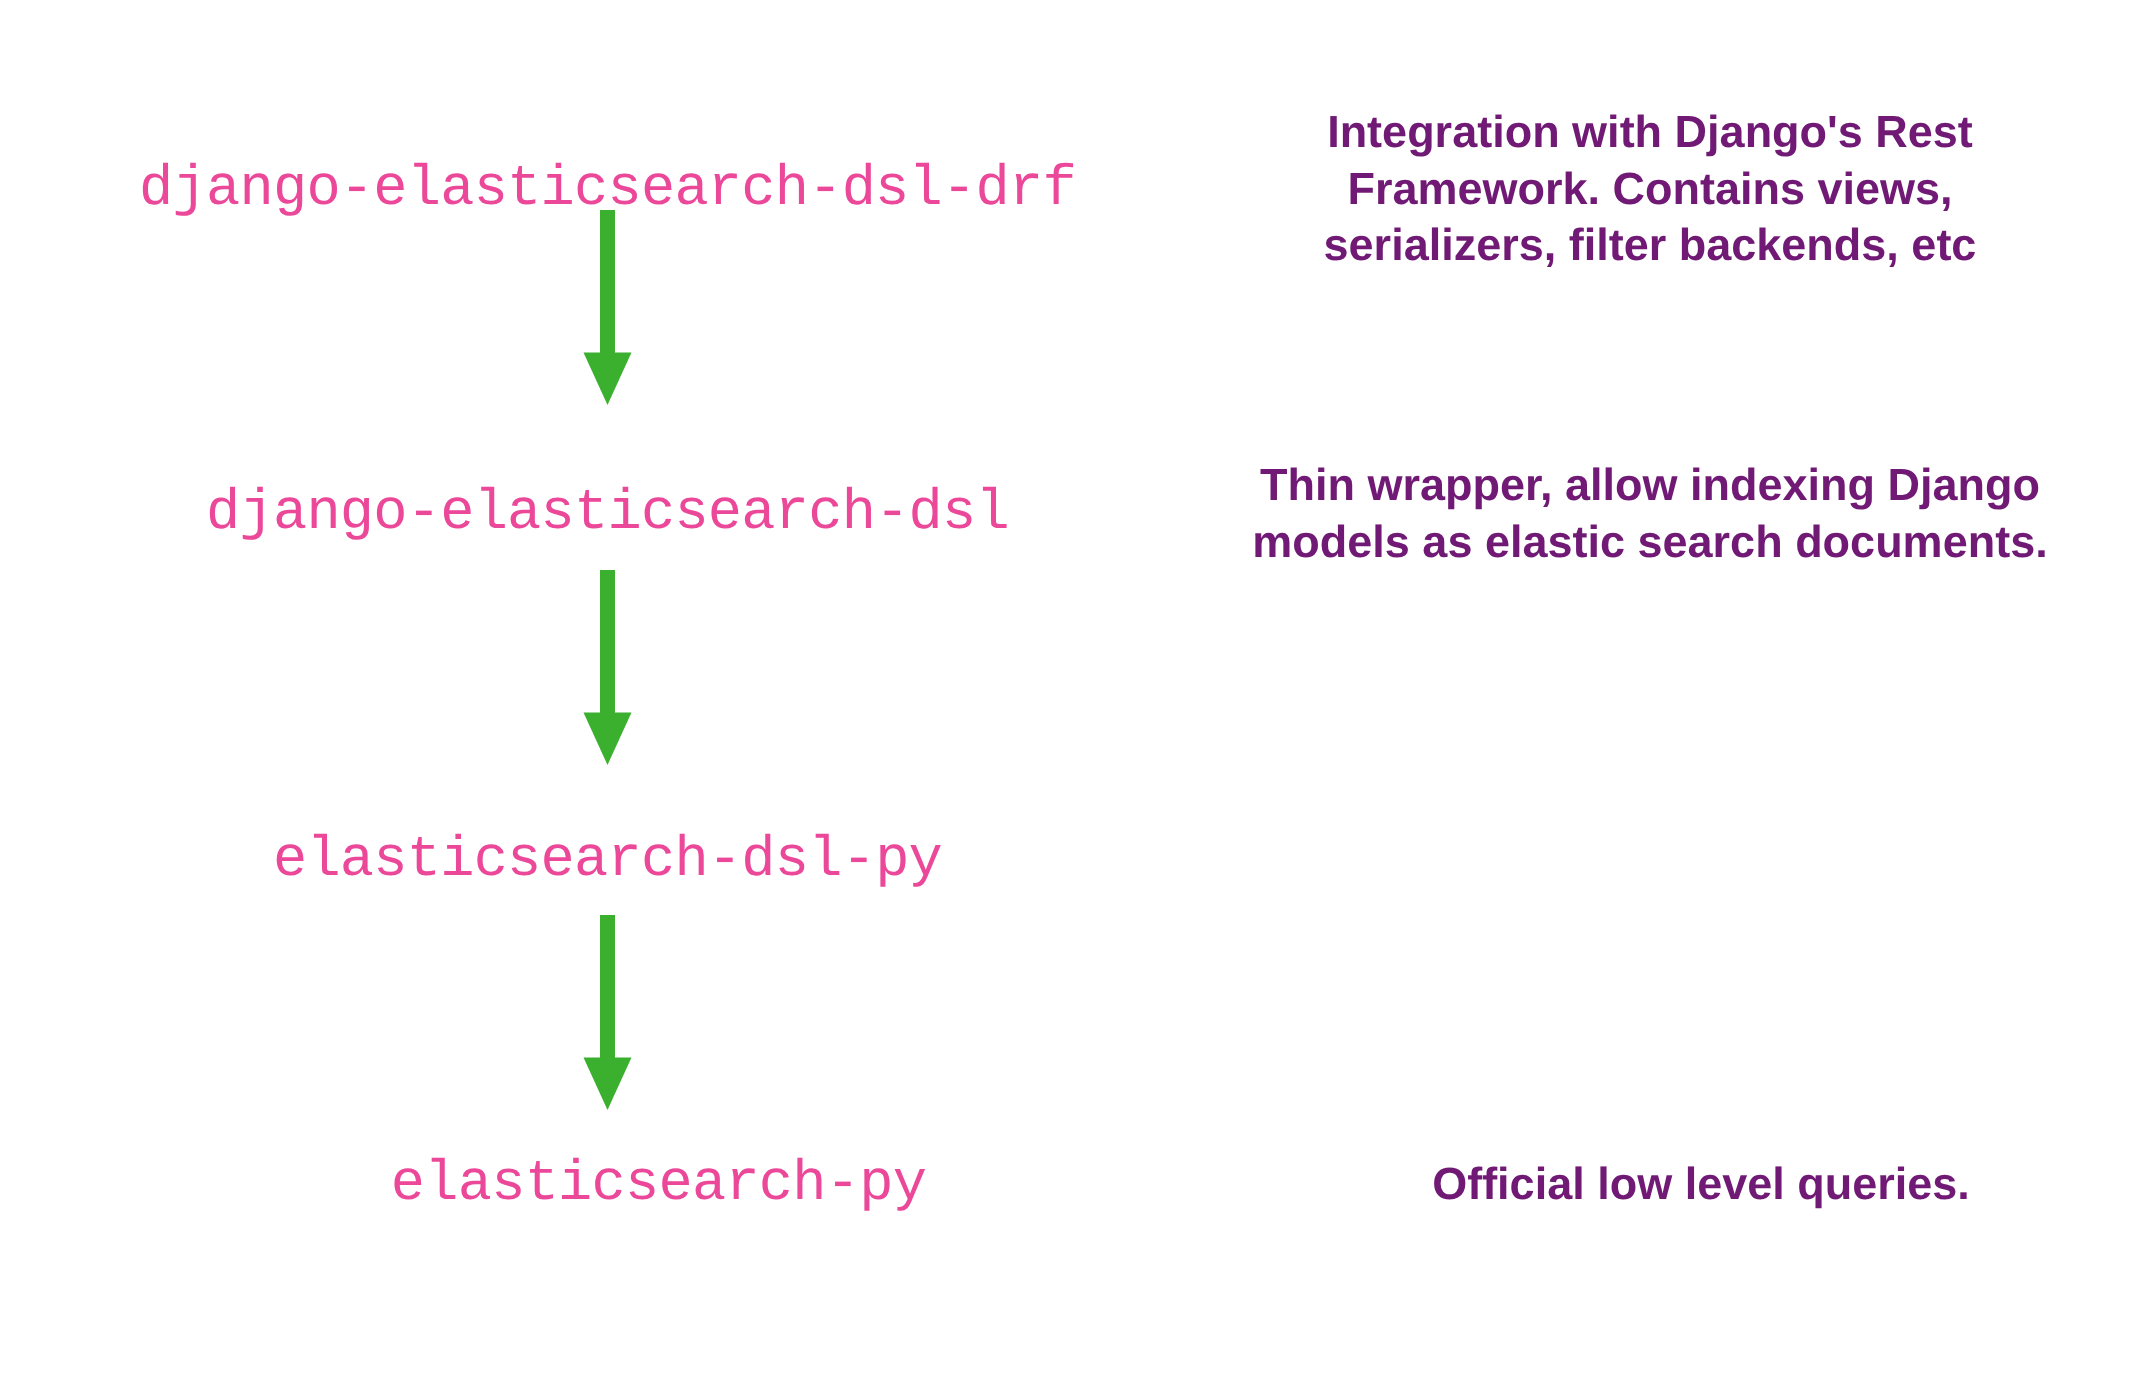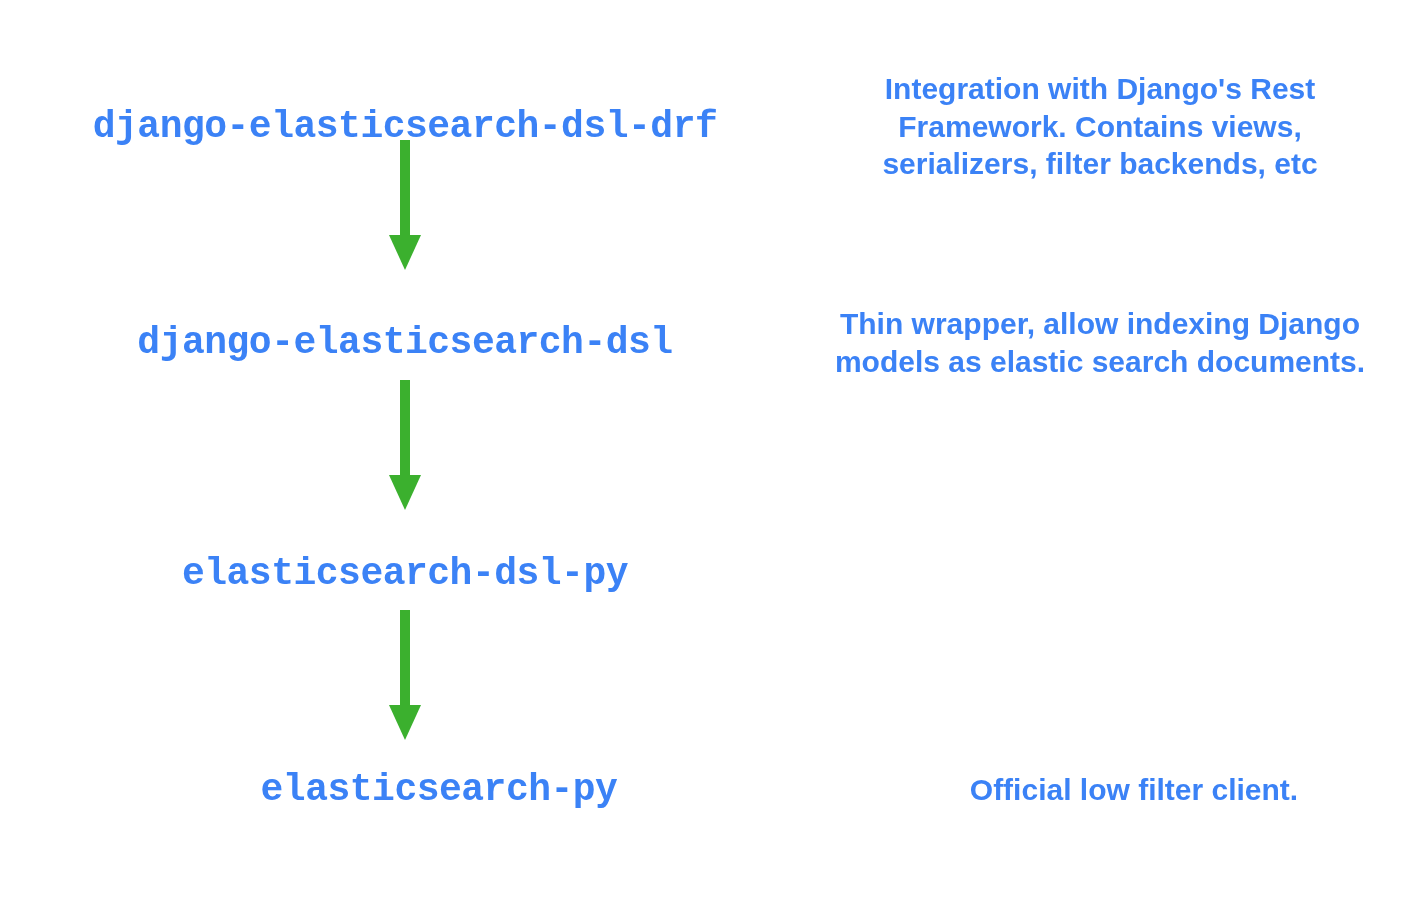--- a/index.html
+++ b/index.html
@@ -17,32 +17,32 @@
     .row {
       position: absolute;
       width: 100%;
       display: flex;
       align-items: center;
     }
     .left-col {
       width: 810px;
       text-align: center;
       font-family: "Courier New", Courier, monospace;
-      font-weight: 700;
+      font-weight: 400;
       font-size: 38px;
       letter-spacing: -0.5px;
-      color: #3b82f6;
+      color: #ec4899;
     }
     .right-col {
       width: 580px;
       text-align: center;
       font-weight: 700;
       font-size: 30px;
       line-height: 1.25;
-      color: #3b82f6;
+      color: #701a75;
       padding: 0 20px;
     }
     .arrow-container {
       position: absolute;
       left: 0;
       width: 810px;
       display: flex;
       justify-content: center;
       align-items: center;
     }
@@ -91,14 +91,14 @@
 
 <div class="arrow-container arrow-3">
   <svg class="arrow" viewBox="0 0 40 130">
     <line x1="20" y1="0" x2="20" y2="100" stroke="#3BB02E" stroke-width="10"></line>
     <polygon points="20,130 4,95 36,95" fill="#3BB02E"></polygon>
   </svg>
 </div>
 
 <div class="row row-4">
   <div class="left-col">elasticsearch-py</div>
-  <div class="right-col">Official low filter client.</div>
+  <div class="right-col">Official low level queries.</div>
 </div>
 
 </body></html>

